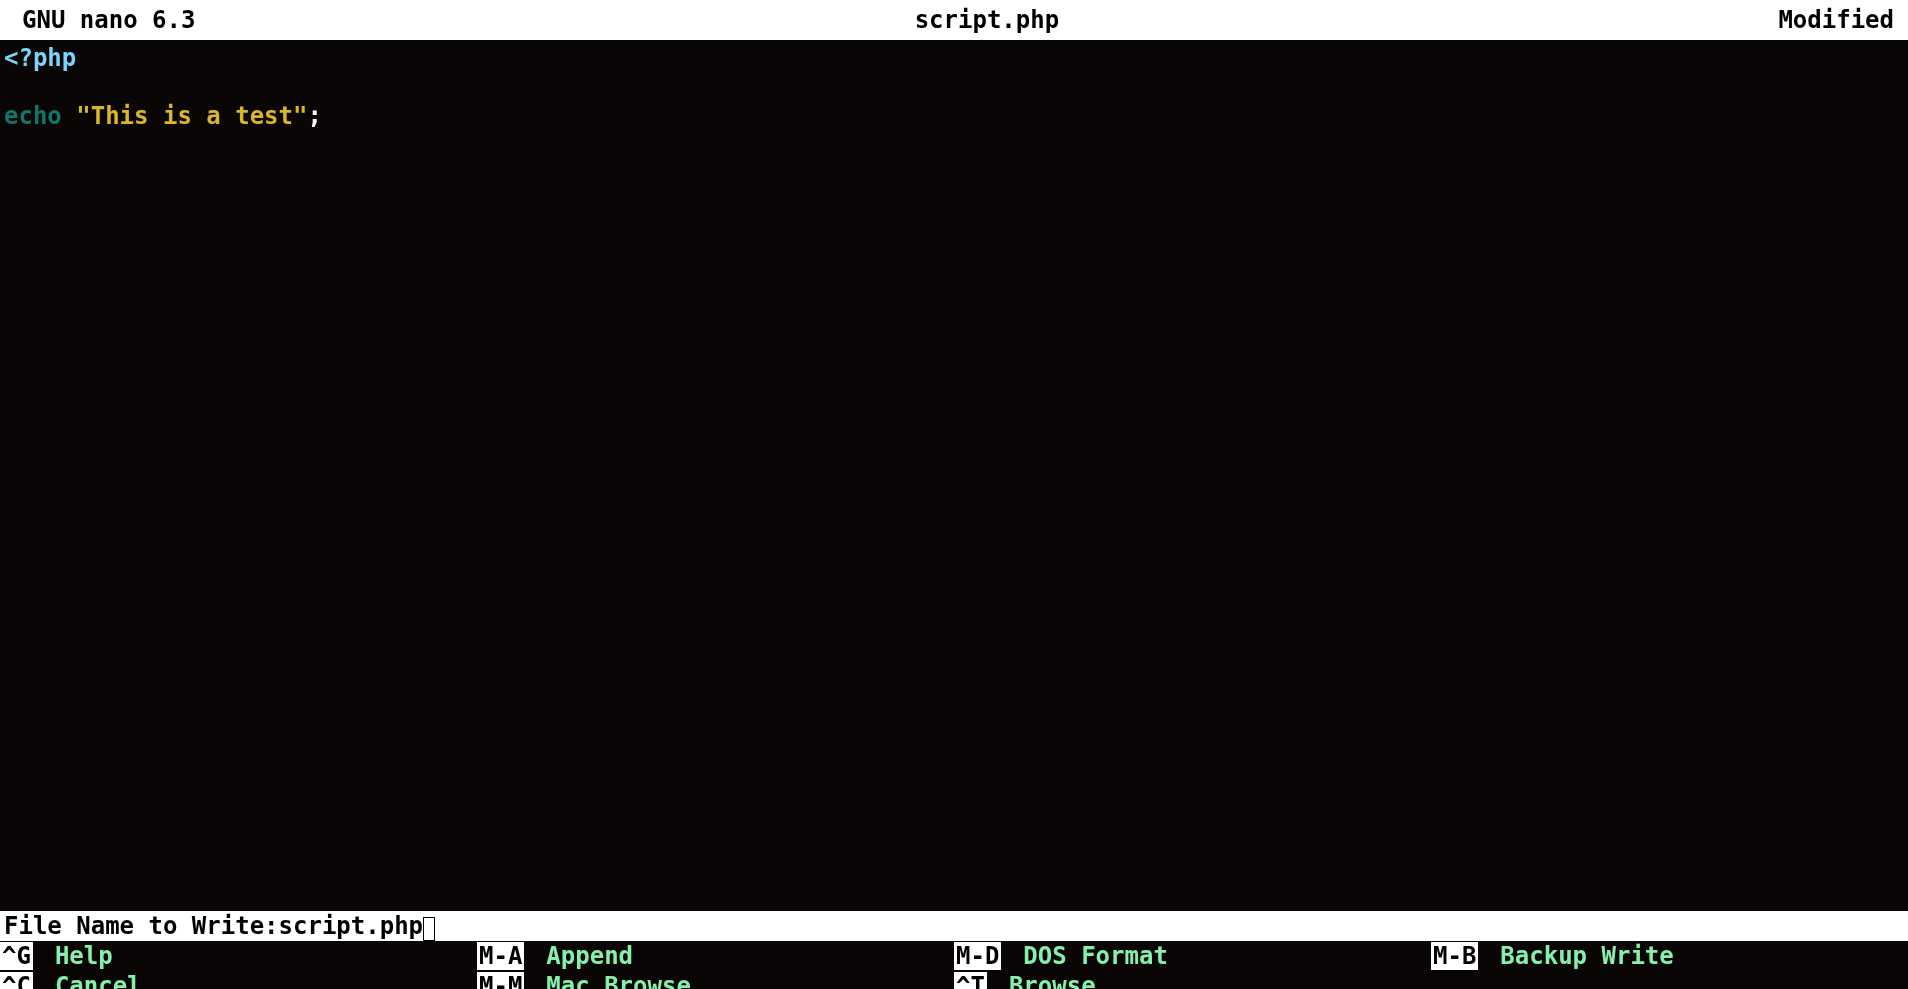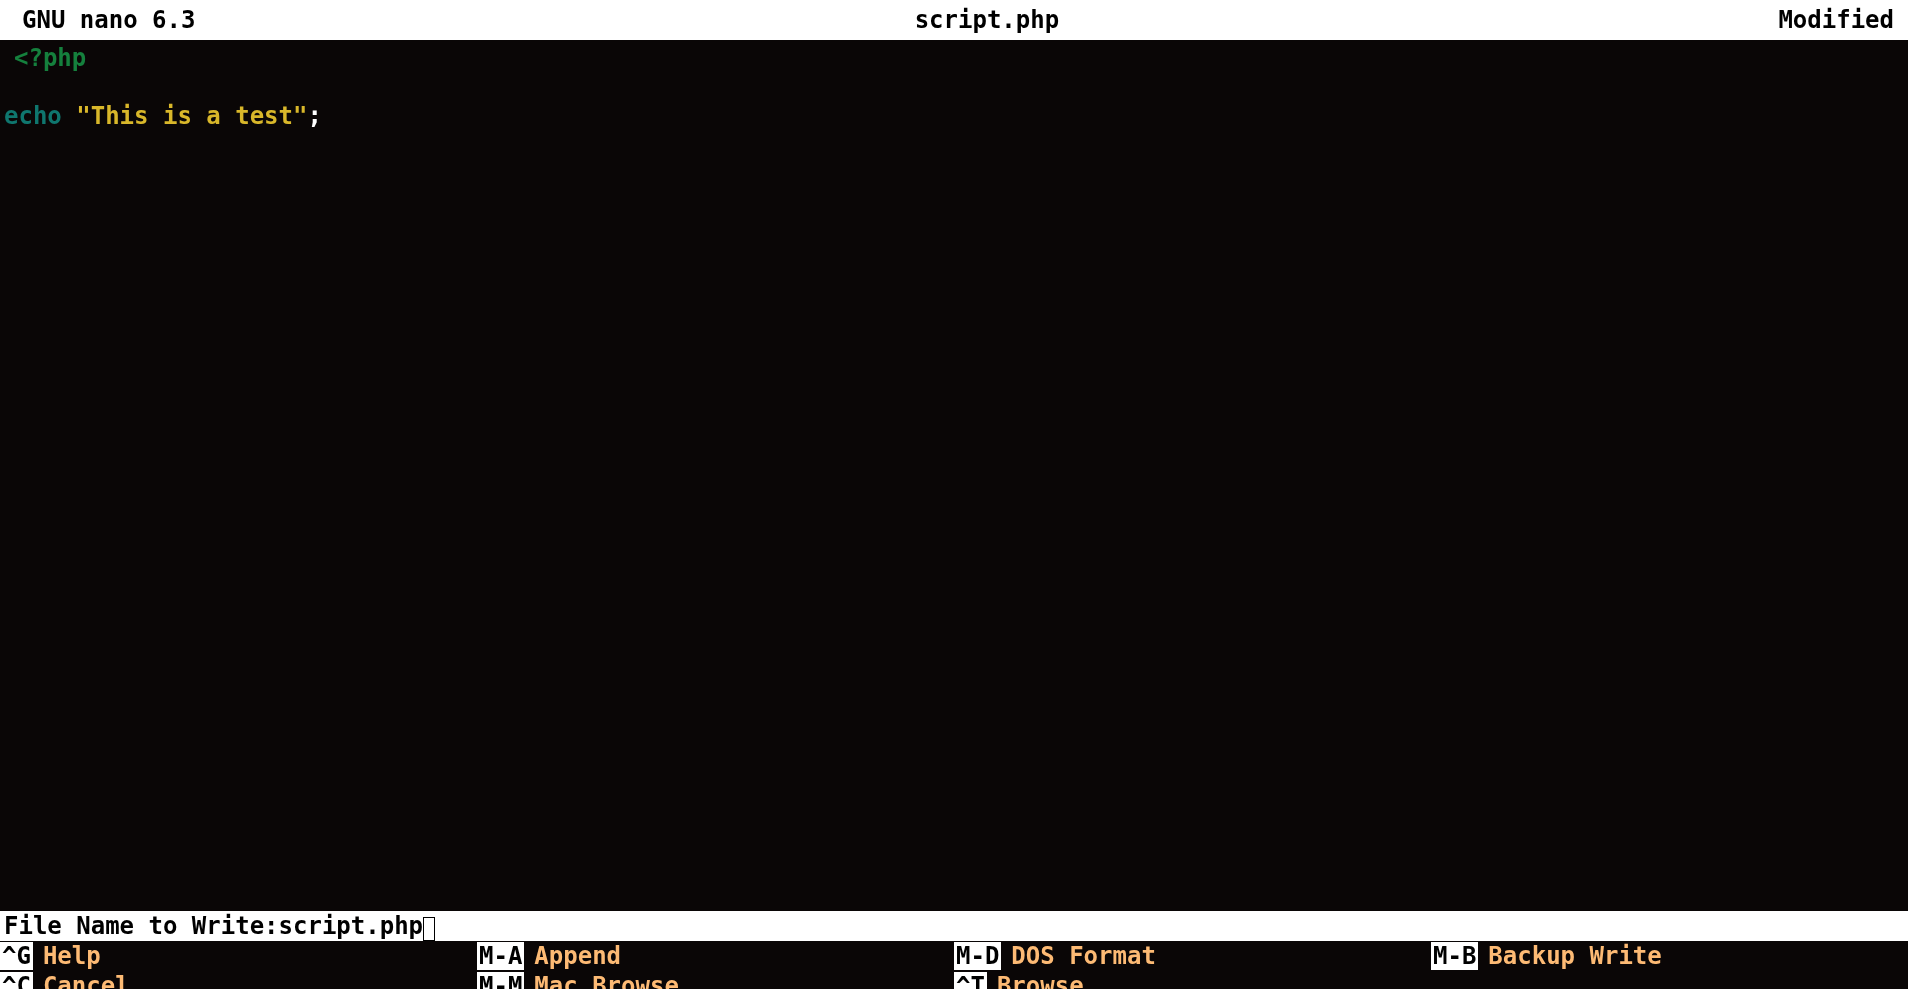--- a/index.html
+++ b/index.html
@@ -23,21 +23,21 @@
     padding: 0 4px;
   }
   .titlebar .left { flex: 0 0 auto; padding-left: 18px; }
   .titlebar .center { flex: 1 1 auto; text-align: center; }
   .titlebar .right { flex: 0 0 auto; padding-right: 10px; }
   .editor {
     padding: 4px 4px;
     white-space: pre;
     height: calc(100% - 28px - 30px - 30px - 30px);
   }
-  .tok-green { color: #15803d; margin-left: 10px; }
+  .tok-green { color: #7dd3fc; }
   .tok-cyan  { color: #0f766e; }
   .tok-yellow{ color: #d9b72a; }
   .tok-white { color: #ffffff; }
   .prompt {
     background: #ffffff;
     color: #000;
     height: 30px;
     display: flex;
     align-items: flex-end;
     padding: 0 4px;
@@ -63,22 +63,22 @@
     gap: 0;
   }
   .key {
     background: #ffffff;
     color: #000;
     padding: 0 2px;
     display: inline-block;
     min-width: 2ch;
   }
   .label {
-    color: #fdba74;
-    padding-left: 10px;
+    color: #86efac;
+    padding-left: 22px;
   }
 </style>
 </head>
 <body>
 
 <div class="titlebar">
   <div class="left">GNU nano 6.3</div>
   <div class="center">script.php</div>
   <div class="right">Modified</div>
 </div>

